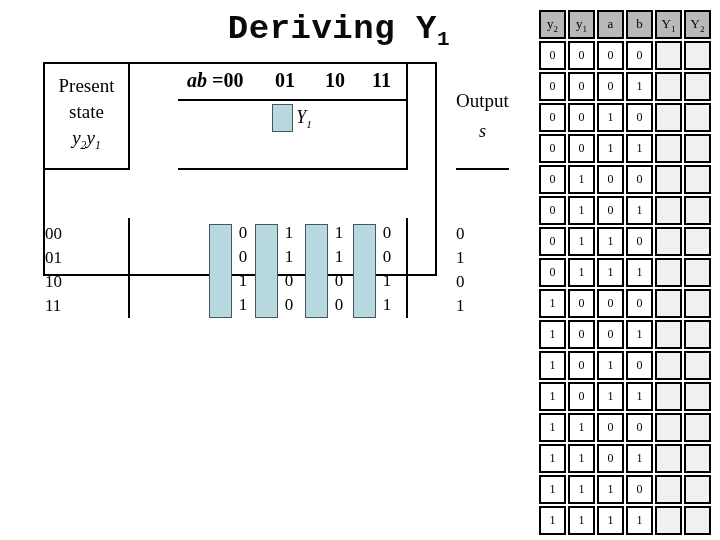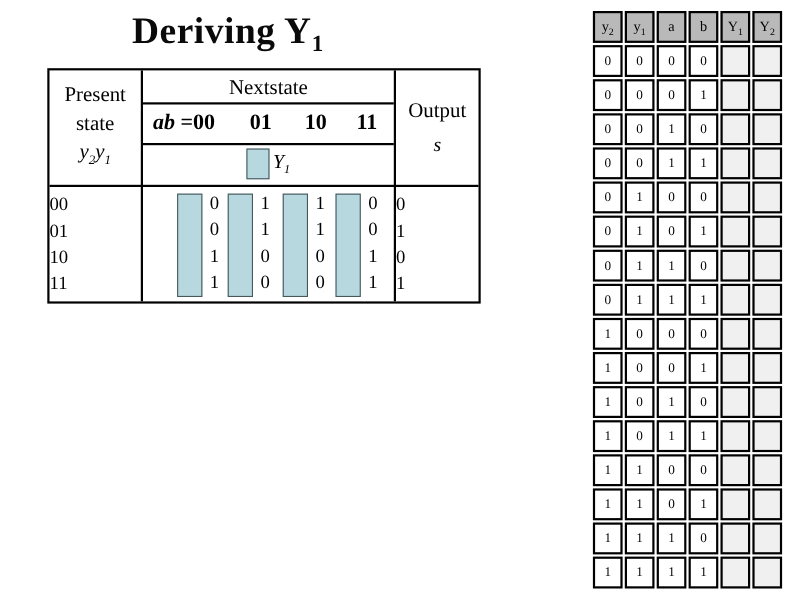--- a/index.html
+++ b/index.html
@@ -5,30 +5,30 @@
   html,body{margin:0;padding:0;}
   body{
     width:720px;height:540px;position:relative;background:#ffffff;
     font-family:"Liberation Serif",serif;color:#000;overflow:hidden;
   }
   .slide{position:absolute;inset:0;}
 
   
   .title{
     position:absolute;left:120px;top:10px;width:330px;margin:0;
-    text-align:left;font-family:Liberation Serif, serif;
+    text-align:right;font-family:Liberation Mono, monospace;
     font-size:34px;font-weight:700;color:#0a0a0a;letter-spacing:0.5px;
   }
   .title .tsub{font-size:21px;vertical-align:-7px;}
 
   
   .main-table{
     position:absolute;left:43px;top:62px;width:394px;height:214px;
     border:2px solid #000;box-sizing:border-box;background:#fff;
-    display:grid;grid-template-columns:85px 230px 1fr;grid-template-rows:106px 1fr;
+    display:grid;grid-template-columns:85px 230px 1fr;grid-template-rows:106px 1fr;gap:48px;
   }
   .main-table .cell{box-sizing:border-box;}
   .b-right{border-right:2px solid #000;}
   .b-bottom{border-bottom:2px solid #000;}
 
   .present-header{
     display:flex;flex-direction:column;align-items:center;justify-content:center;
     font-size:19px;line-height:26px;
   }
   .ital{font-style:italic;}
@@ -102,21 +102,20 @@
 
   <div class="main-table">
 
     <div class="cell present-header b-right b-bottom">
       <div>Present</div>
       <div>state</div>
       <div class="ital"><span>y</span><sub>2</sub><span>y</span><sub>1</sub></div>
     </div>
 
     <div class="cell b-right b-bottom">
-      <div class="ns-label">Nextstate</div>
       <div class="ab-row">
         <span class="ab-lab"><span class="ital">ab</span><span> =00</span></span>
         <span class="c01">01</span>
         <span class="c10">10</span>
         <span class="c11">11</span>
       </div>
       <div class="y1-row">
         <span class="swatch"></span>
         <span class="ital"><span>Y</span><sub>1</sub></span>
       </div>

